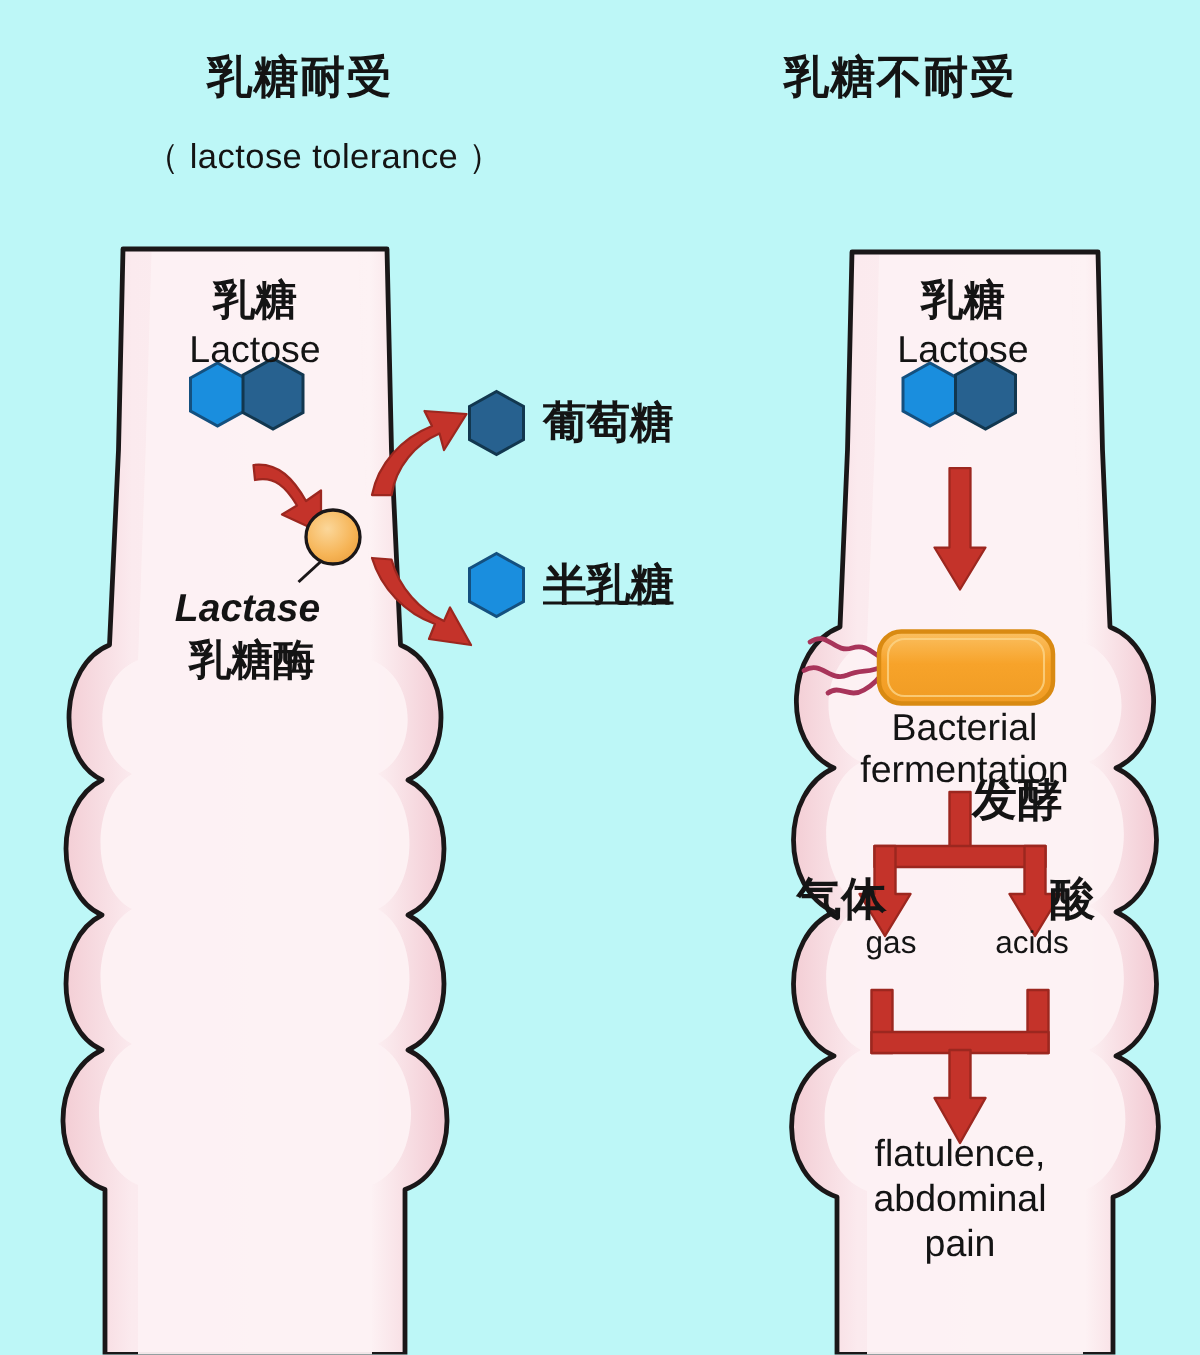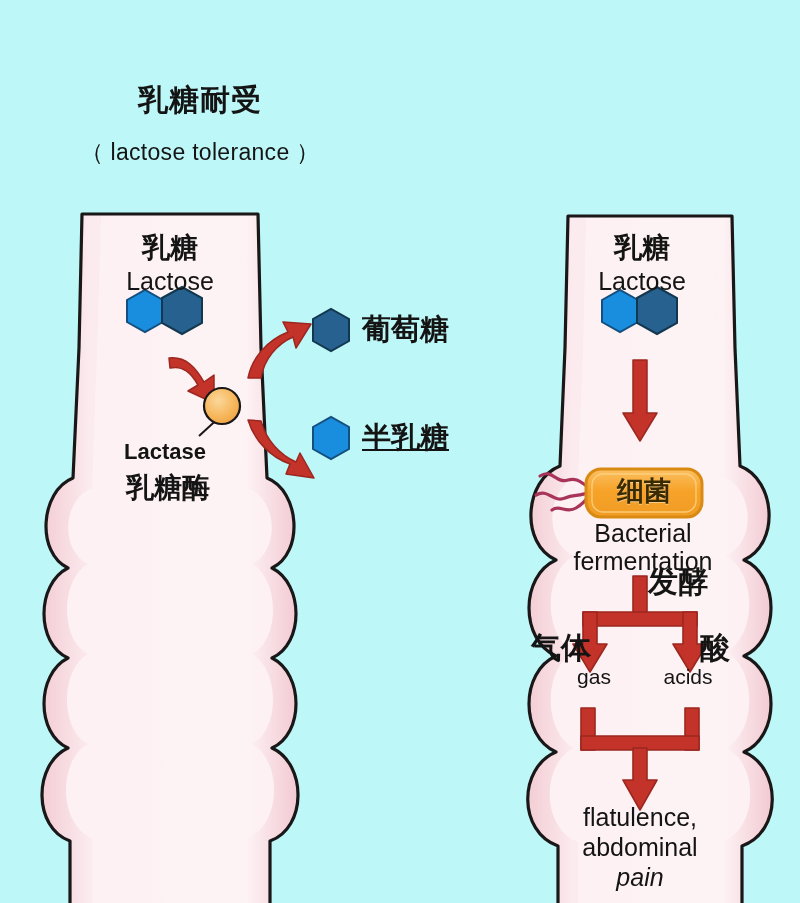--- a/index.html
+++ b/index.html
@@ -3,34 +3,34 @@
 <meta charset="utf-8">
 <style>
   html,body{margin:0;padding:0;}
   body{
     width:800px;height:903px;
     background:#bdf7f7;
     font-family:"Liberation Sans","DejaVu Sans",sans-serif;
     overflow:hidden;
     position:relative;
   }
-  .stage{position:absolute;left:0;top:0;width:800px;height:673px;margin-top:48px;}
+  .stage{position:absolute;left:0;top:0;width:800px;height:673px;}
   .svg-layer{position:absolute;left:0;top:0;width:800px;height:903px;}
   .txt{position:absolute;color:#141414;white-space:nowrap;line-height:1.05;}
   .cn{font-family:"DejaVu Sans","Liberation Sans",sans-serif;}
 
   
   .title-cn{font-size:30px;font-weight:bold;letter-spacing:1px;}
-  .title-en{font-size:23px;font-weight:normal;letter-spacing:0.3px;}
+  .title-en{font-size:23px;font-weight:normal;letter-spacing:0.3px;padding-left:16px;}
 
   
   .lbl-cn-big{font-size:28px;font-weight:bold;}
   .lbl-en{font-size:25px;}
   .lbl-en-sm{font-size:21px;}
-  .lbl-italic{font-size:22px;font-weight:bold;}
+  .lbl-italic{font-style:italic;font-size:26px;font-weight:bold;}
   .lbl-prod{font-size:29px;font-weight:bold;}
   .lbl-cn-mid{font-size:30px;font-weight:bold;}
   .lbl-yellow{font-size:31px;font-weight:bold;color:#f5e26b;
               text-shadow:0 0 2px #e8d45a,0 1px 1px rgba(150,140,40,.35);}
   .bact-text{font-size:27px;font-weight:bold;color:#3a2a00;
              text-shadow:0 1px 0 rgba(255,255,255,.45);}
   .center{text-align:center;}
 </style>
 </head>
 <body>
@@ -158,41 +158,41 @@
       <path d="M581,660 L595,660 L595,702 L581,702 Z"></path>
       <path d="M685,660 L699,660 L699,702 L685,702 Z"></path>
       <path d="M581,688 L699,688 L699,702 L581,702 Z"></path>
       <path d="M633,700 L647,700 L647,732 L657,732 L640,762 L623,732 L633,732 Z"></path>
     </g>
   </svg>
 
   <div class="txt cn title-cn center" style="left:0;top:36px;width:400px;">乳糖耐受</div>
   <div class="txt title-en center" style="left:0;top:92px;width:400px;">（ lactose tolerance ）</div>
 
+  <div class="txt cn title-cn center" style="left:400px;top:36px;width:400px;">乳糖不耐受</div>
 
   <div class="txt cn lbl-cn-big center" style="left:95px;top:185px;width:150px;">乳糖</div>
   <div class="txt lbl-en center" style="left:95px;top:220px;width:150px;">Lactose</div>
   <div class="txt lbl-italic center" style="left:95px;top:392px;width:140px;">Lactase</div>
   <div class="txt cn lbl-cn-big center" style="left:88px;top:425px;width:160px;">乳糖酶</div>
 
   <div class="txt cn lbl-prod" style="left:362px;top:266px;">葡萄糖</div>
   <div class="txt cn lbl-prod" style="left:362px;top:374px;text-decoration:underline;">半乳糖</div>
 
   <div class="txt cn lbl-cn-big center" style="left:572px;top:185px;width:140px;">乳糖</div>
   <div class="txt lbl-en center" style="left:572px;top:220px;width:140px;">Lactose</div>
 
-  <div class="txt cn bact-text center" style="left:586px;top:429px;width:116px;">细菌</div>
 
   <div class="txt lbl-en center" style="left:548px;top:472px;width:190px;">Bacterial</div>
   <div class="txt lbl-en center" style="left:538px;top:500px;width:210px;">fermentation</div>
   <div class="txt cn lbl-cn-mid" style="left:648px;top:518px;">发酵</div>
 
   <div class="txt cn lbl-cn-mid" style="left:531px;top:584px;">气体</div>
   <div class="txt lbl-en-sm center" style="left:557px;top:618px;width:74px;">gas</div>
   <div class="txt cn lbl-cn-mid" style="left:700px;top:584px;">酸</div>
   <div class="txt lbl-en-sm center" style="left:645px;top:618px;width:86px;">acids</div>
 
   <div class="txt lbl-en center" style="left:550px;top:756px;width:180px;">flatulence,</div>
   <div class="txt lbl-en center" style="left:550px;top:786px;width:180px;">abdominal</div>
-  <div class="txt lbl-en center" style="left:550px;top:816px;width:180px;font-style:italic;">pain</div>
+  <div class="txt lbl-en center" style="left:550px;top:816px;width:180px;">pain</div>
 
 
 </div>
 
 </body></html>

